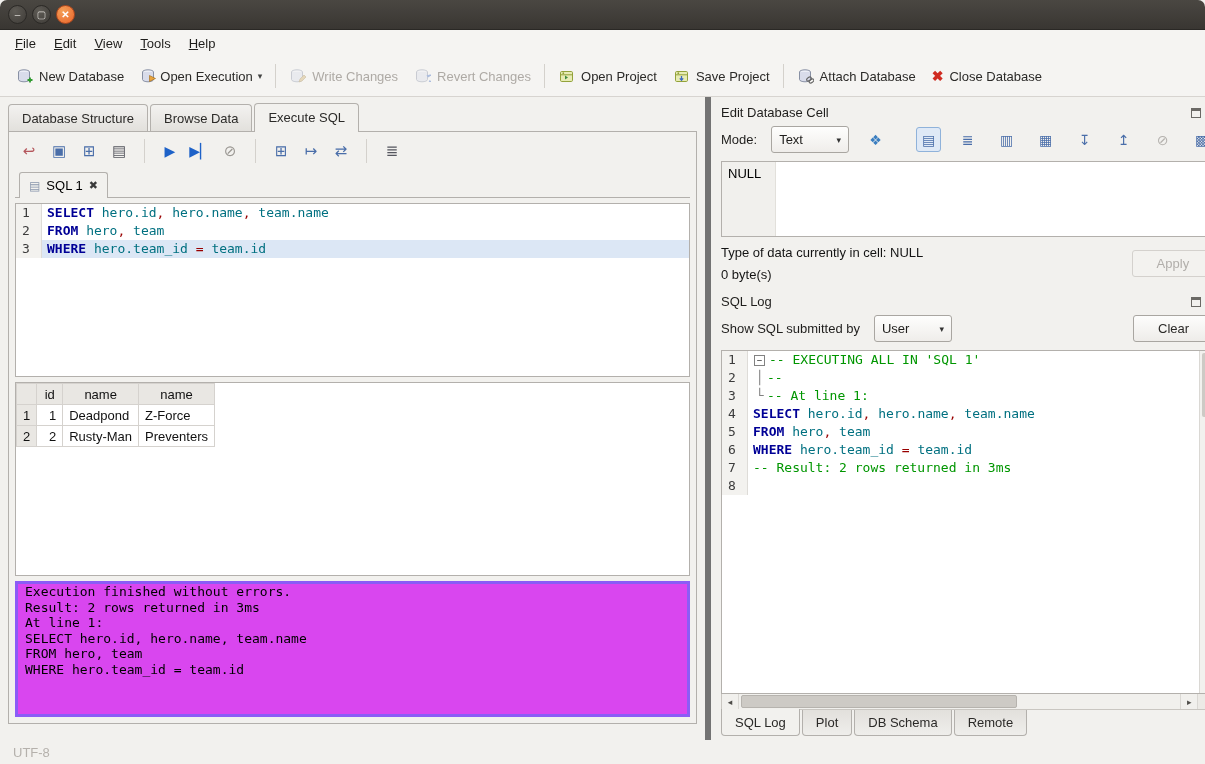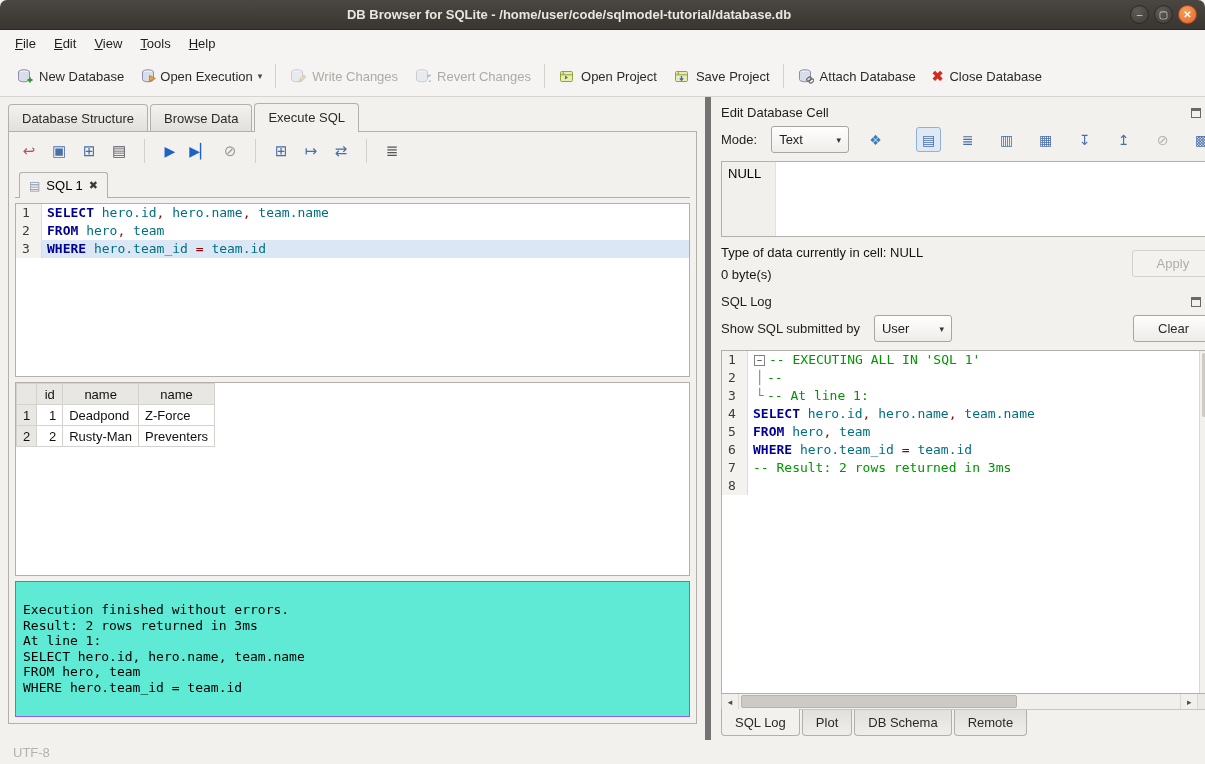--- a/index.html
+++ b/index.html
@@ -79,21 +79,21 @@
   table.results th,table.results td{border:1px solid #d5d2ce;padding:1px 6px;height:21px;box-sizing:border-box;}
   table.results thead th{background:#e9e7e3;font-weight:normal;text-align:center;}
   table.results tbody th{background:#e9e7e3;font-weight:normal;width:18px;min-width:18px;text-align:center;}
   table.results thead th.corner{width:18px;min-width:18px;}
   table.results td{background:#fff;}
   table.results td.num{text-align:right;min-width:26px;}
   table.results td:nth-child(3){min-width:62px;}
   table.results td:nth-child(4){min-width:66px;}
 
   
-  .message{flex:1;min-height:0;background:#5eead4;border:1px solid #8b5cf6;margin:0;padding:20px 7px;
+  .message{flex:1;min-height:0;background:#d946ef;border:3px solid #8b5cf6;margin:0;padding:0 7px;
            font-family:"DejaVu Sans Mono",monospace;font-size:13px;line-height:15.5px;color:#000;white-space:pre-wrap;}
 
   
   .sec-head{display:flex;justify-content:space-between;align-items:center;font-size:13px;color:#1f1e1c;padding:2px 0 4px;}
   .mini-icons{display:flex;gap:5px;align-items:center;}
   .mini{width:10px;height:10px;border:1px solid #6b6965;box-sizing:border-box;display:inline-block;box-shadow:inset 0 2px 0 #6b6965;cursor:default;}
   .mini.closeic{border:none;box-shadow:none;width:auto;height:auto;font-size:10px;color:#3a3a3a;line-height:1;}
 
   .mode-row,.filter-row{display:flex;align-items:center;gap:14px;margin:2px 0 8px;font-size:13px;color:#1f1e1c;}
   .select{height:25px;border:1px solid #a9a6a1;border-radius:3px;background:linear-gradient(#fefefd,#efedea);
@@ -135,21 +135,20 @@
 
   .statusbar{height:24px;flex:0 0 24px;display:flex;align-items:center;padding:0 13px;
              color:#b5b1ac;font-size:13px;}
 </style>
 </head>
 <body>
 
 <div class="app">
 
   <div class="titlebar">
-    <div class="title">DB Browser for SQLite - /home/user/code/sqlmodel-tutorial/database.db</div>
     <div class="winbtns">
       <span class="wbtn min">
           <span class="glyph">–</span>
         </span>
       <span class="wbtn max">
           <span class="glyph">▢</span>
         </span>
       <span class="wbtn close">
           <span class="glyph">✕</span>
         </span>

